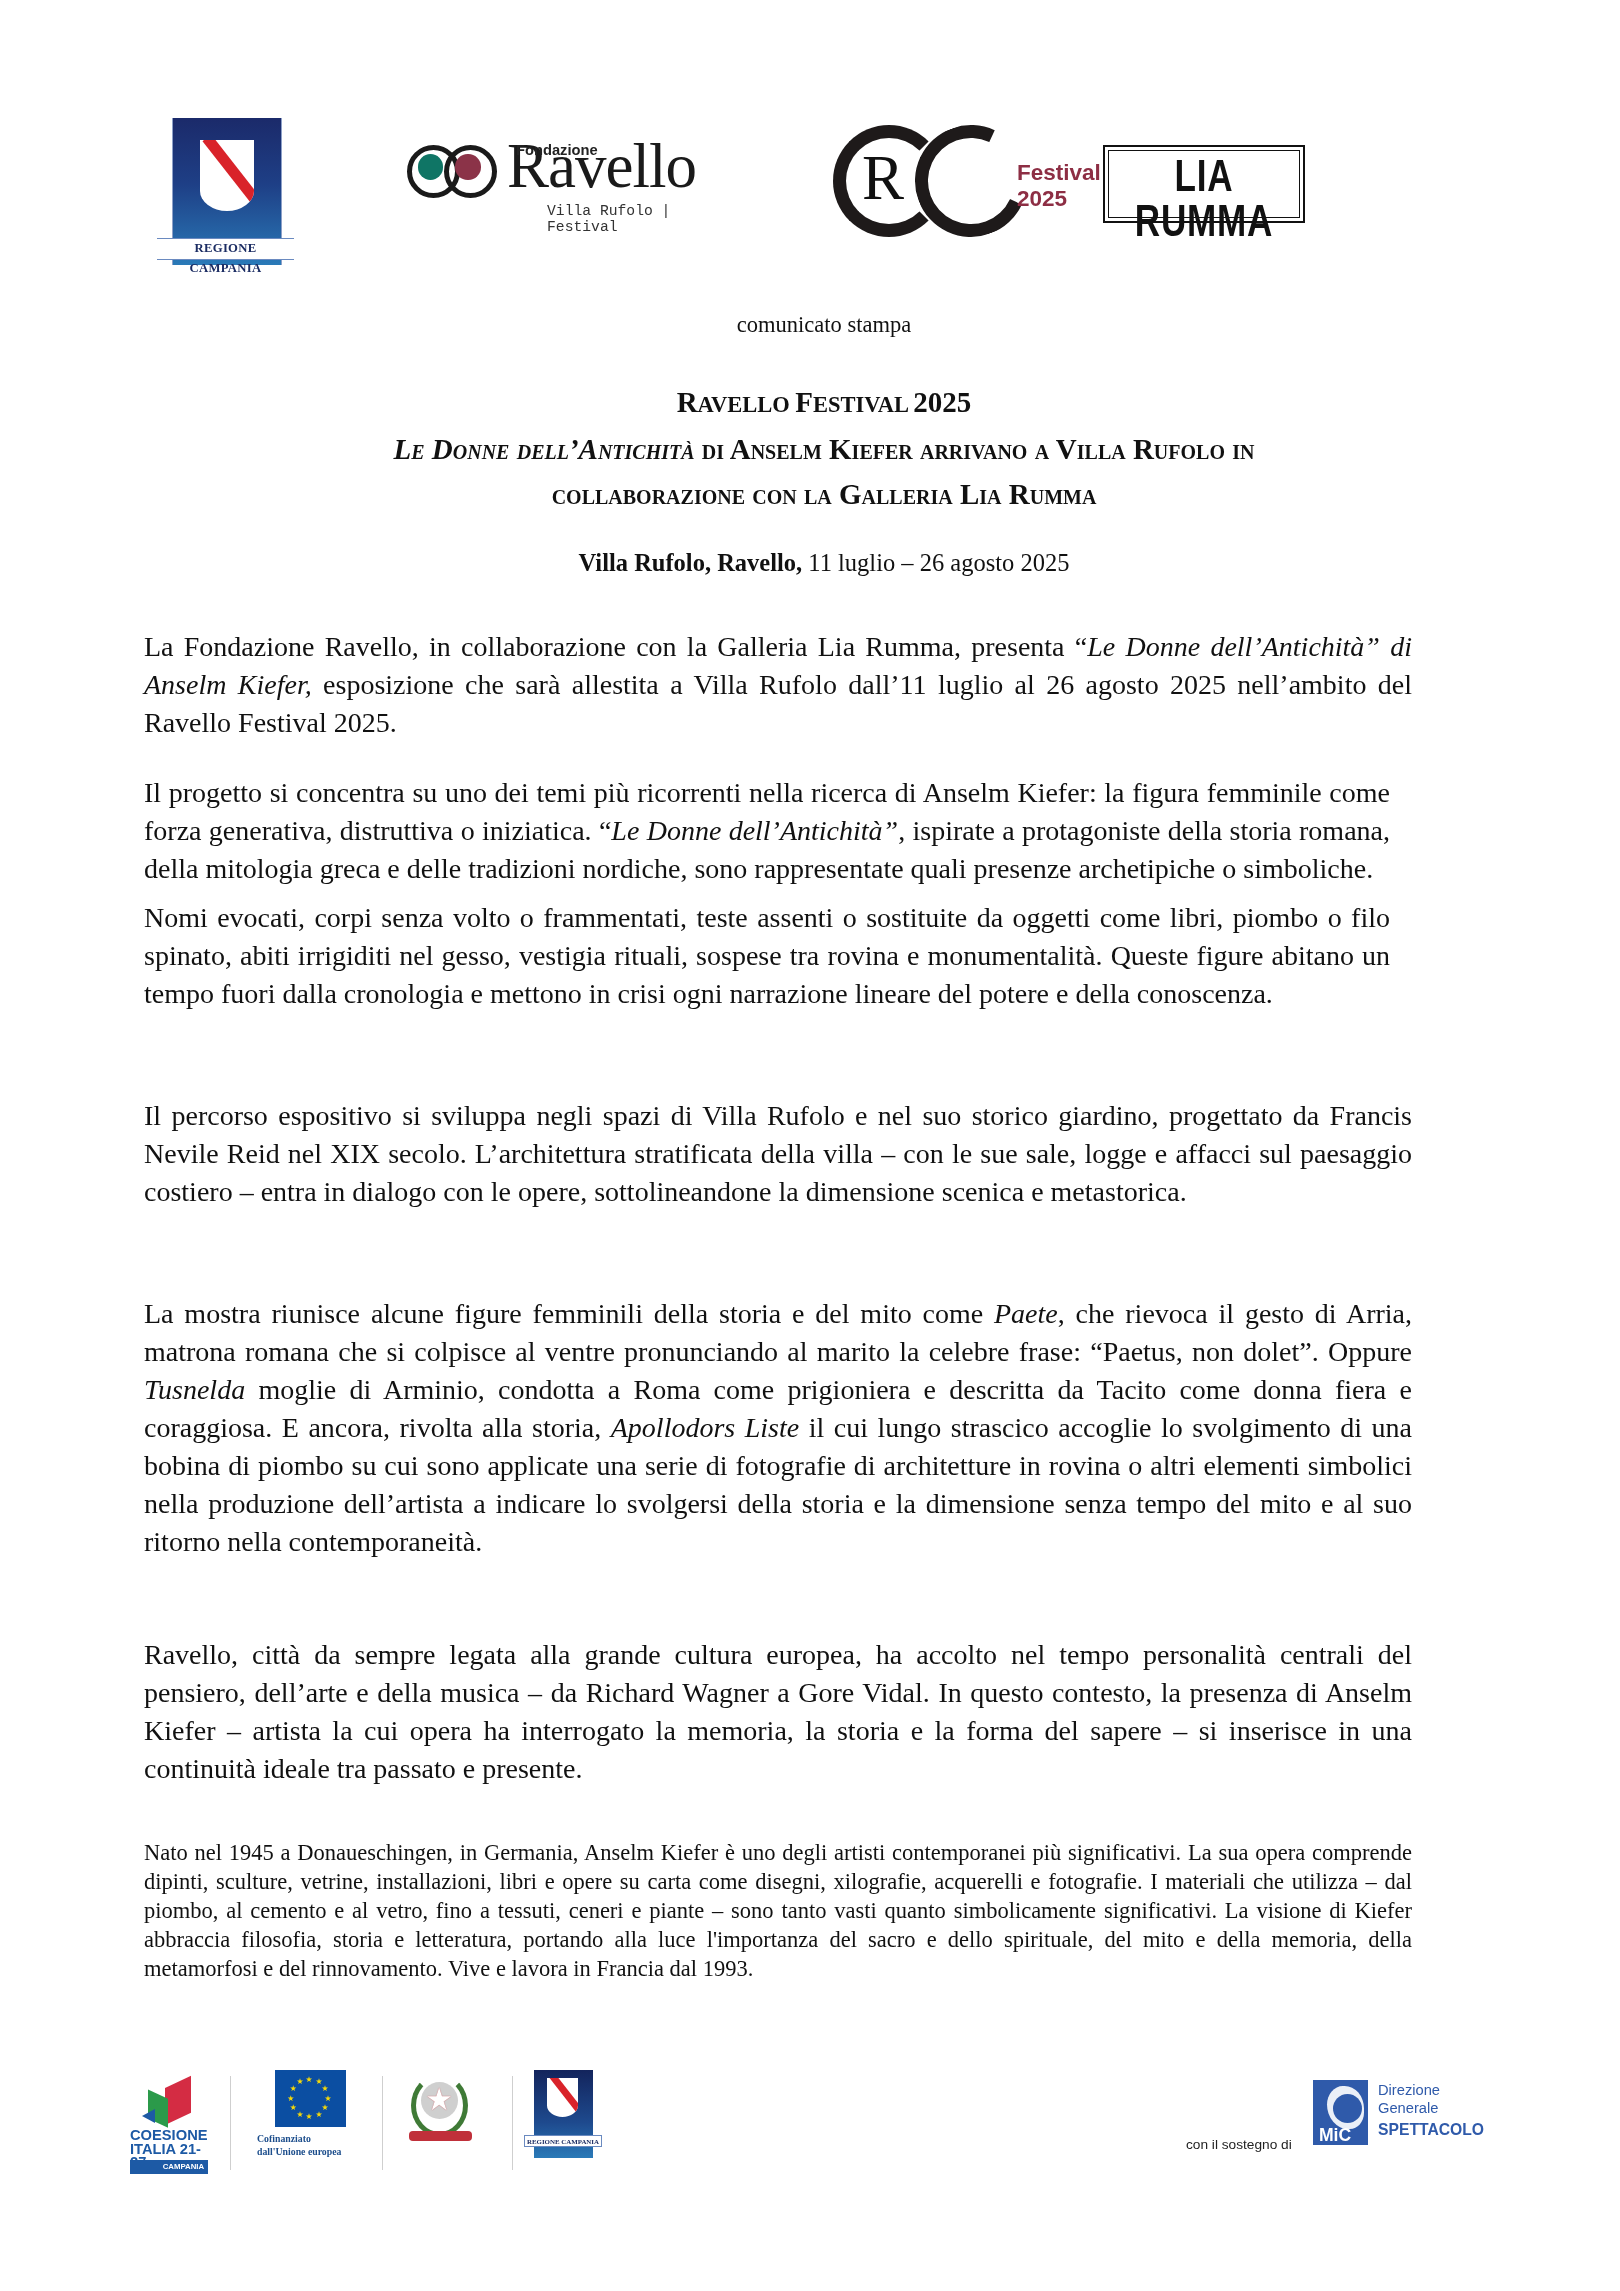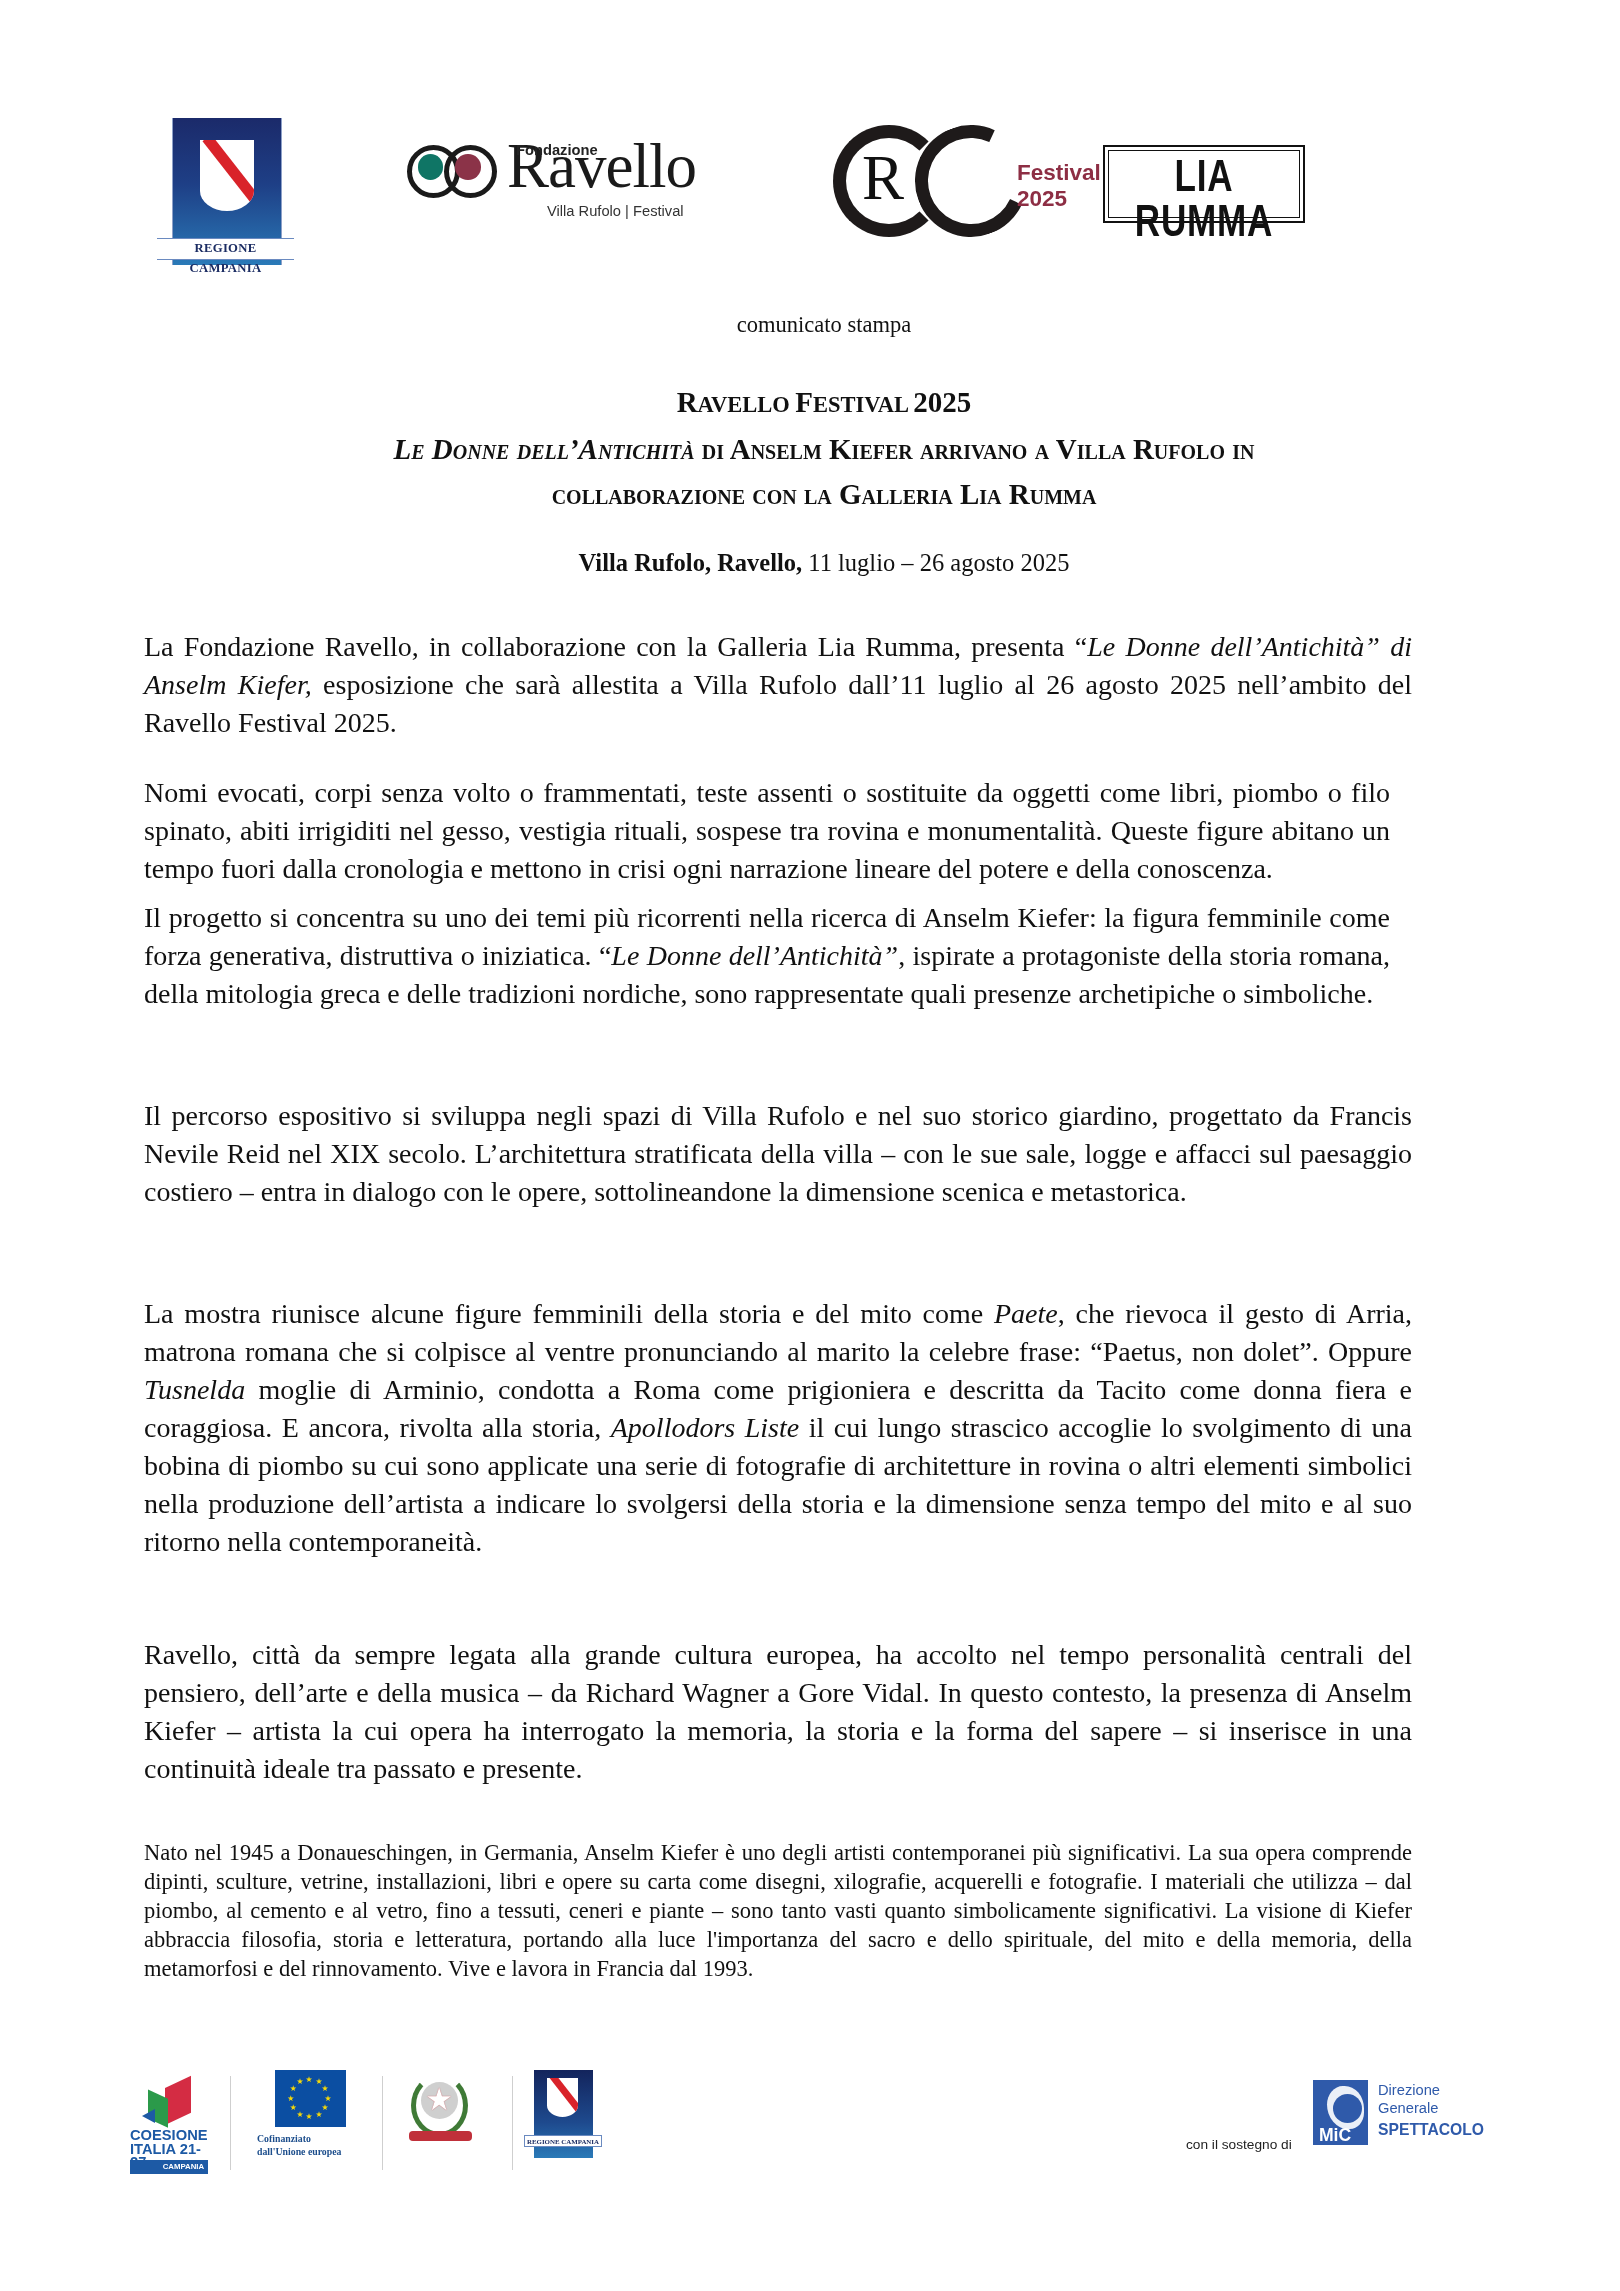--- a/index.html
+++ b/index.html
@@ -17,21 +17,21 @@
     font-family: "Liberation Serif", serif; font-weight: bold; font-size: 12.7px; color: #1c2d63; text-align: center; line-height: 19.6px; letter-spacing: 0.3px; }
 
   #logo-ravello { left: 407px; top: 127px; width: 294px; height: 98px; }
   .rav-rings { position: absolute; left: 0; top: 17.6px; width: 93px; height: 54px; }
   .rav-ring { position: absolute; top: 0; width: 43px; height: 43px; border-radius: 50%; border: 5.9px solid #1a1a1a; }
   .rav-ring.r1 { left: 0; } .rav-ring.r2 { left: 37px; }
   .rav-dot { position: absolute; top: 9.8px; width: 25.5px; height: 25.5px; border-radius: 50%; }
   .rav-dot.d1 { left: 10.8px; background: #0f7565; } .rav-dot.d2 { left: 48px; background: #8b3348; }
   .rav-fond { position: absolute; left: 109px; top: 14.7px; font-family: "Liberation Sans", sans-serif; font-weight: bold; font-size: 14.7px; color: #222; }
   .rav-name { position: absolute; left: 100px; top: 7.8px; font-family: "Liberation Serif", serif; font-size: 63px; line-height: 1; color: #1a1a1a; letter-spacing: -1px; }
-  .rav-sub { position: absolute; left: 140px; top: 76px; font-family: Liberation Sans, sans-serif; font-size: 14.7px; color: #333; }
+  .rav-sub { position: absolute; left: 140px; top: 76px; font-family: Liberation Mono, monospace; font-size: 14.7px; color: #333; }
 
   #logo-rf { left: 833px; top: 125px; width: 284px; height: 108px; }
   .rf-c { position: absolute; width: 86px; height: 86px; border-radius: 50%; border: 13.7px solid #1e1a1a; }
   .rf-c.c1 { left: 0; top: 0; border-right-color: transparent; }
   .rf-c.c2 { left: 82px; top: 0; border-right-color: transparent; transform: rotate(-20deg); }
   .rf-r { position: absolute; left: 29px; top: 21.6px; font-family: "Liberation Serif", serif; font-size: 63px; line-height: 1; color: #111; }
   .rf-text { position: absolute; left: 184px; top: 35px; font-family: "Liberation Sans", sans-serif; font-weight: bold; font-size: 22.5px; color: #8d2e44; }
 
   #logo-liarumma { left: 1103px; top: 145px; width: 202px; height: 78px; border: 2.9px solid #111; box-sizing: border-box; }
   .lr-inner { position: absolute; left: 2.9px; top: 2.9px; right: 2.9px; bottom: 2.9px; border: 1px solid #111; }
@@ -140,22 +140,22 @@
 </div>
 
 <div id="dateline" class="center">
   <b>Villa Rufolo, Ravello,</b>
   <span>11 luglio – 26 agosto 2025</span>
 </div>
 
 <p id="p1" class="para"><span>La Fondazione Ravello, in collaborazione con la Galleria Lia Rumma, presenta “</span><i>Le Donne dell’Antichità” di Anselm Kiefer,</i><span> esposizione che sarà allestita a Villa Rufolo dall’11 luglio al 26 agosto 2025 nell’ambito del Ravello Festival 2025.</span></p>
 
 <div id="p2" class="para">
+  <p><span>Il progetto si concentra su uno dei temi più ricorrenti nella ricerca di Anselm Kiefer: la figura femminile come forza generativa, distruttiva o iniziatica. “</span><i>Le Donne dell’Antichità”</i><span>, ispirate a protagoniste della storia romana, della mitologia greca e delle tradizioni nordiche, sono rappresentate quali presenze archetipiche o simboliche.</span></p>
   <p>Nomi evocati, corpi senza volto o frammentati, teste assenti o sostituite da oggetti come libri, piombo o filo spinato, abiti irrigiditi nel gesso, vestigia rituali, sospese tra rovina e monumentalità. Queste figure abitano un tempo fuori dalla cronologia e mettono in crisi ogni narrazione lineare del potere e della conoscenza.</p>
-  <p><span>Il progetto si concentra su uno dei temi più ricorrenti nella ricerca di Anselm Kiefer: la figura femminile come forza generativa, distruttiva o iniziatica. “</span><i>Le Donne dell’Antichità”</i><span>, ispirate a protagoniste della storia romana, della mitologia greca e delle tradizioni nordiche, sono rappresentate quali presenze archetipiche o simboliche.</span></p>
 </div>
 
 <p id="p3" class="para">Il percorso espositivo si sviluppa negli spazi di Villa Rufolo e nel suo storico giardino, progettato da Francis Nevile Reid nel XIX secolo. L’architettura stratificata della villa – con le sue sale, logge e affacci sul paesaggio costiero – entra in dialogo con le opere, sottolineandone la dimensione scenica e metastorica.</p>
 
 <p id="p4" class="para"><span>La mostra riunisce alcune figure femminili della storia e del mito come </span><i>Paete</i><span>, che rievoca il gesto di Arria, matrona romana che si colpisce al ventre pronunciando al marito la celebre frase: “Paetus, non dolet”. Oppure </span><i>Tusnelda</i><span> moglie di Arminio, condotta a Roma come prigioniera e descritta da Tacito come donna fiera e coraggiosa. E ancora, rivolta alla storia, </span><i>Apollodors Liste</i><span> il cui lungo strascico accoglie lo svolgimento di una bobina di piombo su cui sono applicate una serie di fotografie di architetture in rovina o altri elementi simbolici nella produzione dell’artista a indicare lo svolgersi della storia e la dimensione senza tempo del mito e al suo ritorno nella contemporaneità.</span></p>
 
 <p id="p5" class="para">Ravello, città da sempre legata alla grande cultura europea, ha accolto nel tempo personalità centrali del pensiero, dell’arte e della musica – da Richard Wagner a Gore Vidal. In questo contesto, la presenza di Anselm Kiefer – artista la cui opera ha interrogato la memoria, la storia e la forma del sapere – si inserisce in una continuità ideale tra passato e presente.</p>
 
 <p id="bio">Nato nel 1945 a Donaueschingen, in Germania, Anselm Kiefer è uno degli artisti contemporanei più significativi. La sua opera comprende dipinti, sculture, vetrine, installazioni, libri e opere su carta come disegni, xilografie, acquerelli e fotografie. I materiali che utilizza – dal piombo, al cemento e al vetro, fino a tessuti, ceneri e piante – sono tanto vasti quanto simbolicamente significativi. La visione di Kiefer abbraccia filosofia, storia e letteratura, portando alla luce l'importanza del sacro e dello spirituale, del mito e della memoria, della metamorfosi e del rinnovamento. Vive e lavora in Francia dal 1993.</p>
 

